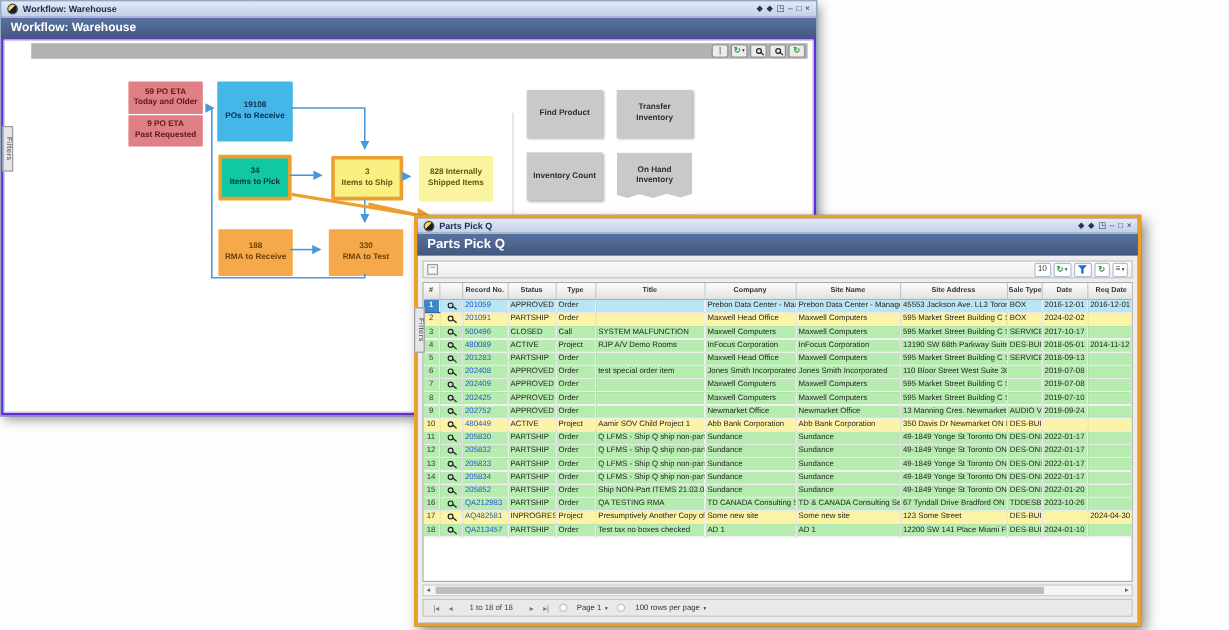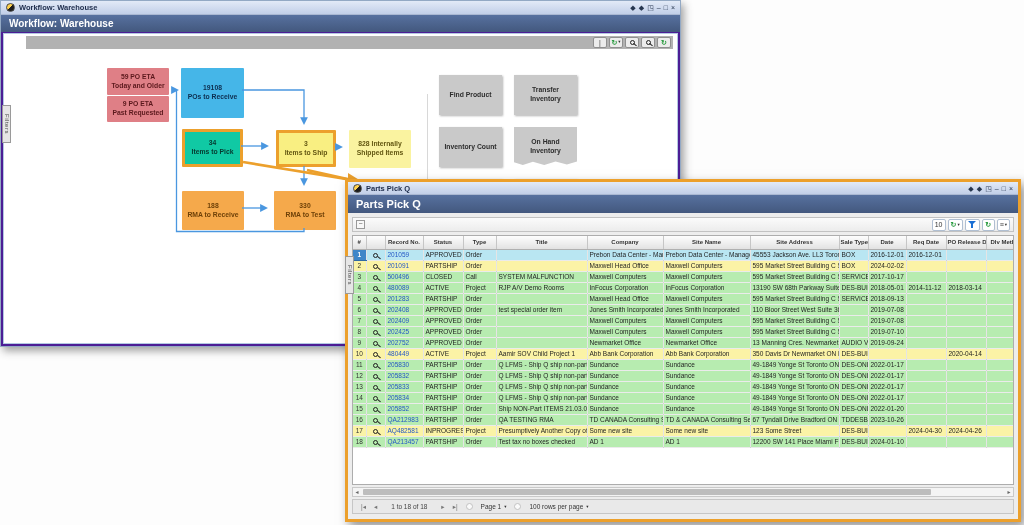--- a/index.html
+++ b/index.html
@@ -11,41 +11,41 @@
   .titlebar{height:14px;background:linear-gradient(#e2eaf7,#c2cfe8);display:flex;align-items:center;padding:0 5px;border-bottom:1px solid #aab8d2}
   .logo{width:9px;height:9px;border-radius:50%;background:linear-gradient(135deg,#ffd24d 46%,#1d1d1d 46%);margin-right:4px;flex:none;border:1px solid #444}
   .tb-text{font-size:7.5px;font-weight:bold;color:#1c2b4a;white-space:nowrap}
   .wc{margin-left:auto;display:flex;gap:3px;align-items:center}
   .wc span{font-size:7px;color:#26364f;line-height:1;cursor:default}
   .hdr{background:linear-gradient(#57719f,#43587e);color:#fff;font-weight:bold;display:flex;align-items:center;padding:0 8px}
   .vtab{position:absolute;width:9px;height:38px;background:#e6e6e6;border:1px solid #9a9a9a;display:flex;align-items:center;justify-content:center;z-index:4}
   .vtab span{transform:rotate(90deg);font-size:6px;color:#444;white-space:nowrap;letter-spacing:.5px}
 
   
-  .win1{position:absolute;left:0;top:0;width:681px;height:347px;background:#4c1d95;border:1px solid #93a9c4;box-shadow:3px 4px 8px rgba(50,50,50,.45);z-index:1}
+  .win1{position:absolute;left:0;top:0;width:681px;height:347px;background:#6d28d9;border:1px solid #93a9c4;box-shadow:3px 4px 8px rgba(50,50,50,.45);z-index:1}
   .win1 .hdr{height:17px;font-size:10px}
   .w1-content{position:absolute;top:32px;left:2px;right:2px;bottom:2px;background:#fff;border:1px solid #b3c8e2}
   .w1-toolbar{position:absolute;top:2px;left:22px;right:4px;height:13px;background:#b2b2b2;display:flex;justify-content:flex-end;align-items:center;padding:0 2px;gap:2px}
   .tb-btn{width:14px;height:11px;background:#ececec;border:1px solid #8f8f8f;border-radius:2px;display:flex;align-items:center;justify-content:center;font-size:7px;color:#444;line-height:1}
   .g{color:#2f9e44;font-weight:bold}
   .caret{font-size:4.5px;color:#333;margin-left:1px}
 
   .fc-node{position:absolute;display:flex;flex-direction:column;align-items:center;justify-content:center;font-weight:bold;font-size:6.8px;text-align:center;line-height:1.3;border-radius:1px;z-index:2}
   .fc-node.hl{border:3px solid #eca02c}
   .gray-btn{position:absolute;background:#c9c9c9;color:#2d2d2d;font-weight:bold;font-size:6.8px;display:flex;align-items:center;justify-content:center;text-align:center;line-height:1.3;box-shadow:1px 1px 2px rgba(0,0,0,.3);padding:0 5px;z-index:2}
   .gray-btn.doc{clip-path:polygon(0 0,100% 0,100% 86%,84% 94%,66% 86%,48% 95%,30% 87%,14% 95%,0 88%);box-shadow:none}
   .divider{position:absolute;left:423px;top:60px;bottom:8px;width:1px;background:#d8d8d8}
   .arrows{position:absolute;left:0;top:0;z-index:3;pointer-events:none}
 
   
   .mag{display:inline-block;width:5px;height:5px;border:1px solid #222;border-radius:50%;position:relative;vertical-align:middle;flex:none}
   .mag::after{content:"";position:absolute;width:3.5px;height:1.2px;background:#222;right:-3px;bottom:-1.5px;transform:rotate(40deg)}
 
   
-  .win2{position:absolute;left:345px;top:179px;width:676px;height:343px;background:#404040;border:3px solid #eca02c;box-shadow:4px 5px 10px rgba(40,40,40,.5);z-index:10}
+  .win2{position:absolute;left:345px;top:179px;width:606px;height:343px;background:#404040;border:3px solid #eca02c;box-shadow:4px 5px 10px rgba(40,40,40,.5);z-index:10}
   .win2 .titlebar{height:13px}
   .win2 .hdr{height:18px;font-size:11px}
   .pw-body{position:absolute;top:31px;left:0;right:0;bottom:0;padding:4px;background:#ededed}
   .pw-toolbar{height:15px;background:linear-gradient(#fbfbfb,#ececec);border:1px solid #c2c2c2;display:flex;align-items:center;padding:0 3px;margin-bottom:3px}
   .collapse-btn{width:9px;height:9px;border:1px solid #999;background:#f8f8f8;font-size:7px;line-height:6px;text-align:center;color:#555}
   .pw-tools{margin-left:auto;display:flex;gap:2px;align-items:center}
   .pw-btn{min-width:13px;height:12px;background:#fff;border:1px solid #b0bfd2;border-radius:2px;display:flex;align-items:center;justify-content:center;font-size:7px;padding:0 2px;color:#333}
   .funnel{position:relative;width:9px;height:8px;flex:none}
   .funnel::before{content:"";position:absolute;left:0;top:0;border-left:4.5px solid transparent;border-right:4.5px solid transparent;border-top:4.5px solid #1a6fd4}
   .funnel::after{content:"";position:absolute;left:3.5px;top:3.5px;width:2px;height:4px;background:#1a6fd4}

